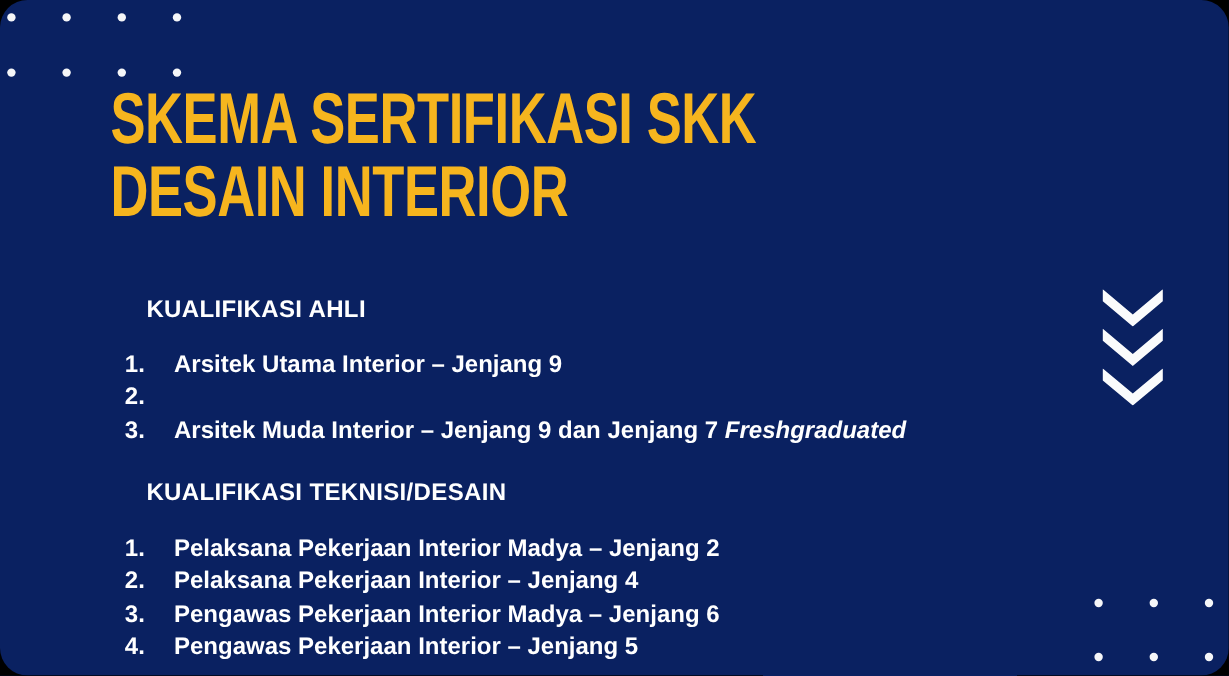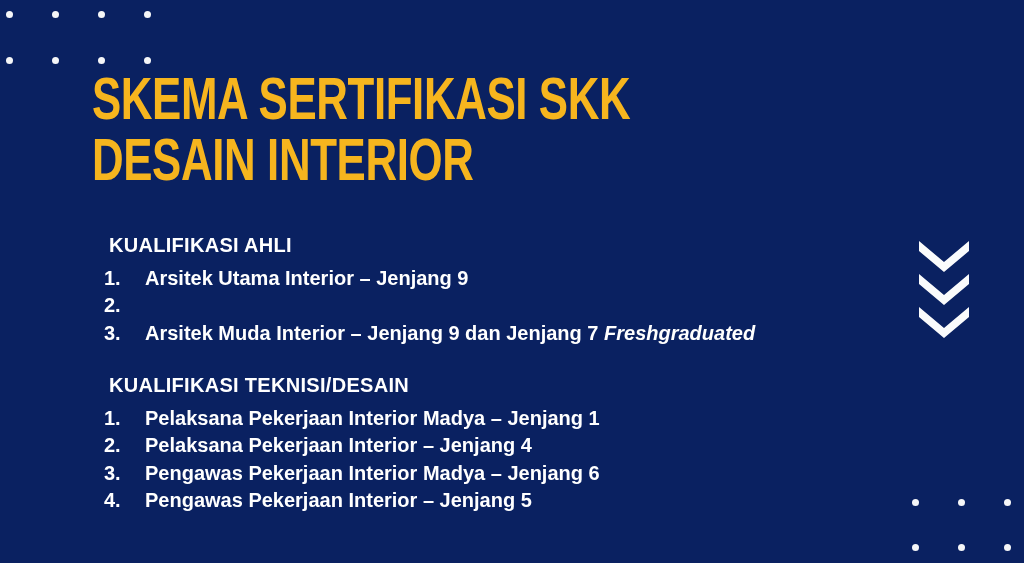--- a/index.html
+++ b/index.html
@@ -1,31 +1,32 @@
 <!DOCTYPE html>
 <html><head>
 <meta charset="utf-8">
 <style>
   html,body{margin:0;padding:0;background:#000;}
   .slide{
     position:relative;width:1024px;height:563px;overflow:hidden;
     background:#0A2161;
     font-family:"Liberation Sans",sans-serif;
+    border-radius:23px;
   }
   
   .dots{position:absolute;display:grid;}
   .dots-tl{left:6px;top:11px;grid-template-columns:repeat(4,7px);grid-auto-rows:7px;column-gap:39px;row-gap:39px;}
   .dots-br{left:912px;top:499px;grid-template-columns:repeat(3,7px);grid-auto-rows:7px;column-gap:39px;row-gap:38px;}
   .dot{width:7px;height:7px;border-radius:50%;background:#F5F6F8;}
   
   .title{position:absolute;left:92px;top:68px;margin:0;color:#F6B51E;font-size:60px;font-weight:700;line-height:61px;}
   .tline{display:block;transform:scaleX(0.73);transform-origin:0 50%;white-space:nowrap;letter-spacing:-0.5px;}
   
   .content{position:absolute;left:104px;top:227px;width:780px;color:#FFFFFF;font-size:20px;font-weight:700;}
-  .section-heading{font-size:20px;line-height:27.5px;margin:5px;letter-spacing:0.3px;}
+  .section-heading{font-size:20px;line-height:27.5px;margin:18px;letter-spacing:0.3px;}
   .qual-list{list-style:none;margin:0;padding:0;}
   .qual-item{display:flex;line-height:27.5px;}
   .item-number{width:41px;flex:0 0 41px;}
   .item-text{white-space:pre-wrap;}
   .fresh{font-style:italic;font-weight:700;}
   .section-2{margin-top:25px;}
   
   .chevrons{position:absolute;left:918px;top:241px;display:flex;flex-direction:column;gap:2px;}
   .chev{display:block;width:52px;height:31px;}
   .chev polygon{fill:#FAFBFC;}
@@ -68,21 +69,21 @@
           <span class="item-text"><span>Arsitek Muda Interior – Jenjang 9 dan Jenjang 7</span><em class="fresh"> Freshgraduated</em></span>
         </li>
       </ol>
     </section>
 
     <section class="section-2">
       <h2 class="section-heading">KUALIFIKASI TEKNISI/DESAIN</h2>
       <ol class="qual-list">
         <li class="qual-item">
           <span class="item-number">1.</span>
-          <span class="item-text"><span>Pelaksana Pekerjaan Interior Madya – Jenjang 1</span><em class="fresh"></em></span>
+          <span class="item-text"><span>Pelaksana Pekerjaan Interior Madya – Jenjang 2</span><em class="fresh"></em></span>
         </li>
         <li class="qual-item">
           <span class="item-number">2.</span>
           <span class="item-text"><span>Pelaksana Pekerjaan Interior – Jenjang 4</span><em class="fresh"></em></span>
         </li>
         <li class="qual-item">
           <span class="item-number">3.</span>
           <span class="item-text"><span>Pengawas Pekerjaan Interior Madya – Jenjang 6</span><em class="fresh"></em></span>
         </li>
         <li class="qual-item">

